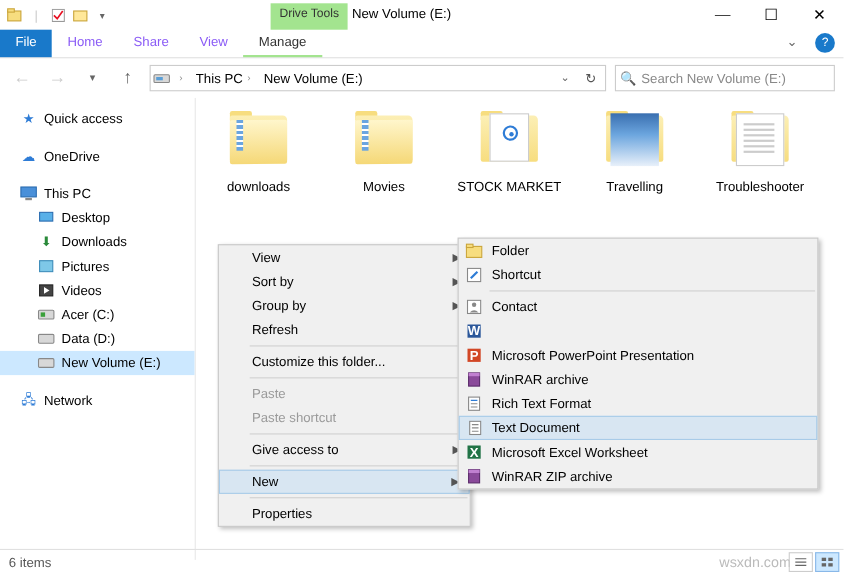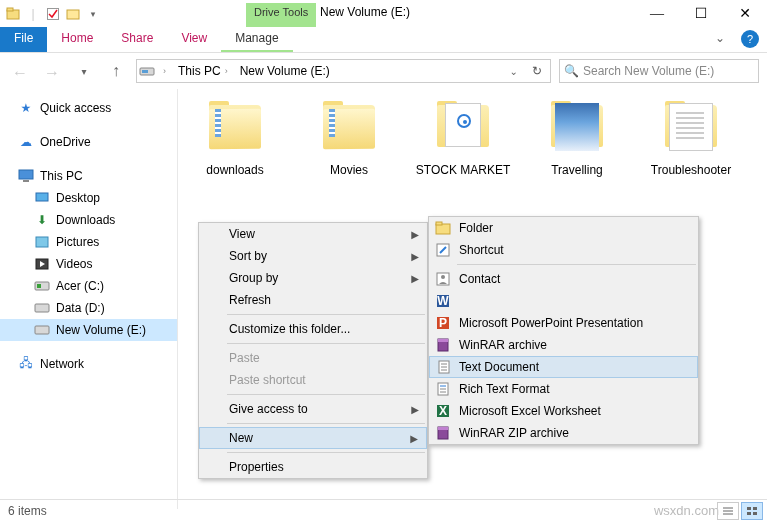--- a/index.html
+++ b/index.html
@@ -6,21 +6,21 @@
 body { margin: 0; background: #fff; width: 767px; height: 521px; overflow: hidden; position: relative; }
 .titlebar { height: 27px; display: flex; align-items: stretch; border-bottom: 0px; }
 .qat { display: flex; align-items: center; padding: 0 4px; gap: 2px; }
 .qat .sq { width: 18px; height: 18px; display: flex; align-items: center; justify-content: center; }
 .drive-tools { background: #a3e48f; padding: 3px 8px; margin: 3px 0 0 0; font-size: 11px; color: #333; }
 .title-text { position: absolute; left: 320px; top: 5px; font-size: 12px; color: #000; }
 .win-controls { position: absolute; right: 0; top: 0; display: flex; }
 .win-controls div { width: 44px; height: 27px; display: flex; align-items: center; justify-content: center; font-size: 14px; font-family: Segoe UI Symbol; }
 .ribbon { height: 26px; display: flex; align-items: stretch; border-bottom: 1px solid #e0e0e0; }
 .ribbon .file-tab { background: #1979ca; color: #fff; padding: 4px 14px; }
-.ribbon .tab { padding: 4px 14px; color: #be185d; }
+.ribbon .tab { padding: 4px 14px; color: #8b5cf6; }
 .ribbon .manage { color: #333; border-bottom: 2px solid #a3e48f; }
 .ribbon .spacer { flex: 1; }
 .ribbon .rchev { padding: 4px 8px; color: #666; }
 .ribbon .help { width: 18px; height: 18px; border-radius: 50%; background: #1979ca; color: #fff; display: flex; align-items: center; justify-content: center; margin: 3px 8px; font-size: 11px; }
 .addr-row { height: 36px; display: flex; align-items: center; padding: 4px 8px; gap: 8px; }
 .nav-btn { width: 24px; height: 24px; display: flex; align-items: center; justify-content: center; color: #666; font-size: 16px; }
 .nav-btn.disabled { color: #ccc; }
 .addr-bar { border: 1px solid #ccc; height: 24px; display: flex; align-items: center; flex: 1; padding: 0 2px; gap: 4px; }
 .crumb { padding: 2px 4px; display: flex; align-items: center; gap: 4px; }
 .crumb .sep { color: #888; font-size: 9px; }
@@ -48,21 +48,21 @@
 .thumb-doc::before { content: ""; position: absolute; left: 6px; top: 8px; width: 28px; height: 2px; background: #ccc; box-shadow: 0 5px #ccc, 0 10px #ccc, 0 15px #ccc, 0 20px #ccc, 0 25px #ccc; }
 .stripes { position: absolute; left: 10px; top: 10px; width: 6px; height: 28px; background: repeating-linear-gradient(#6aa5e0 0 3px, #fff 3px 5px); }
 .item-label { margin-top: 4px; font-size: 12px; }
 .status-bar { position: absolute; bottom: 0; left: 0; right: 0; height: 22px; border-top: 1px solid #e0e0e0; display: flex; align-items: center; padding: 0 8px; font-size: 11px; color: #555; }
 .status-bar .watermark { position: absolute; right: 48px; color: #bbb; font-size: 13px; }
 .status-bar .view-toggles { position: absolute; right: 4px; display: flex; gap: 2px; }
 .status-bar .vt { width: 22px; height: 18px; border: 1px solid #ccc; display: flex; align-items: center; justify-content: center; }
 .status-bar .vt.active { background: #cce8ff; border-color: #89b8e8; }
 .ctx-menu { position: absolute; border: 1px solid #c8c8c8; background: #f0f0f0; box-shadow: 2px 2px 4px rgba(0,0,0,0.25); }
 .ctx1 { left: 198px; top: 222px; width: 230px; }
-.ctx2 { left: 428px; top: 216px; width: 271px; }
+.ctx2 { left: 416px; top: 216px; width: 328px; }
 .ctx-item { display: flex; align-items: center; height: 22px; padding: 0 20px 0 30px; position: relative; }
 .ctx-item.hover { background: #d8e6f2; border: 1px solid #a8cbe8; height: 22px; padding: 0 19px 0 29px; }
 .ctx-item.disabled { color: #9a9a9a; }
 .ctx-item .arrow { position: absolute; right: 8px; font-size: 10px; color: #555; }
 .ctx-sep { height: 1px; background: #d0d0d0; margin: 3px 2px 3px 28px; }
 .ctx-item .ic { position: absolute; left: 6px; width: 16px; height: 16px; display: flex; align-items: center; justify-content: center; }
 .mini-icon { width: 16px; height: 16px; display: inline-flex; align-items: center; justify-content: center; }
 svg { display: block; }
 </style>
 </head>
@@ -390,44 +390,44 @@
     </div>
   <div class="ctx-item">
       <span class="ic">
         <svg width="14" height="14">
           <rect x="2" y="1" width="10" height="12" fill="#8a4a9a" stroke="#5a2a6a"></rect>
           <rect x="2" y="1" width="10" height="3" fill="#c080d0"></rect>
         </svg>
       </span>
       <span>WinRAR archive</span>
     </div>
+  <div class="ctx-item">
+      <span class="ic">
+        <svg width="12" height="14">
+          <rect x="1" y="1" width="10" height="12" fill="#fff" stroke="#888"></rect>
+          <line x1="3" y1="4" x2="9" y2="4" stroke="#2e7cd6"></line>
+          <line x1="3" y1="7" x2="9" y2="7" stroke="#888"></line>
+          <line x1="3" y1="10" x2="9" y2="10" stroke="#888"></line>
+        </svg>
+      </span>
+      <span>Rich Text Format</span>
+    </div>
   <div class="ctx-item hover">
       <span class="ic">
         <svg width="12" height="14">
           <rect x="1" y="1" width="10" height="12" fill="#fff" stroke="#888"></rect>
           <line x1="3" y1="4" x2="9" y2="4" stroke="#888"></line>
           <line x1="3" y1="7" x2="9" y2="7" stroke="#888"></line>
           <line x1="3" y1="10" x2="9" y2="10" stroke="#888"></line>
         </svg>
       </span>
       <span>Text Document</span>
     </div>
   <div class="ctx-item">
       <span class="ic">
-        <svg width="12" height="14">
-          <rect x="1" y="1" width="10" height="12" fill="#fff" stroke="#888"></rect>
-          <line x1="3" y1="4" x2="9" y2="4" stroke="#2e7cd6"></line>
-          <line x1="3" y1="7" x2="9" y2="7" stroke="#888"></line>
-          <line x1="3" y1="10" x2="9" y2="10" stroke="#888"></line>
-        </svg>
-      </span>
-      <span>Rich Text Format</span>
-    </div>
-  <div class="ctx-item">
-      <span class="ic">
         <svg width="14" height="14">
           <rect x="1" y="1" width="12" height="12" fill="#217346"></rect>
           <text x="7" y="11" font-size="9" fill="#fff" text-anchor="middle" font-weight="bold">X</text>
         </svg>
       </span>
       <span>Microsoft Excel Worksheet</span>
     </div>
   <div class="ctx-item">
       <span class="ic">
         <svg width="14" height="14">

